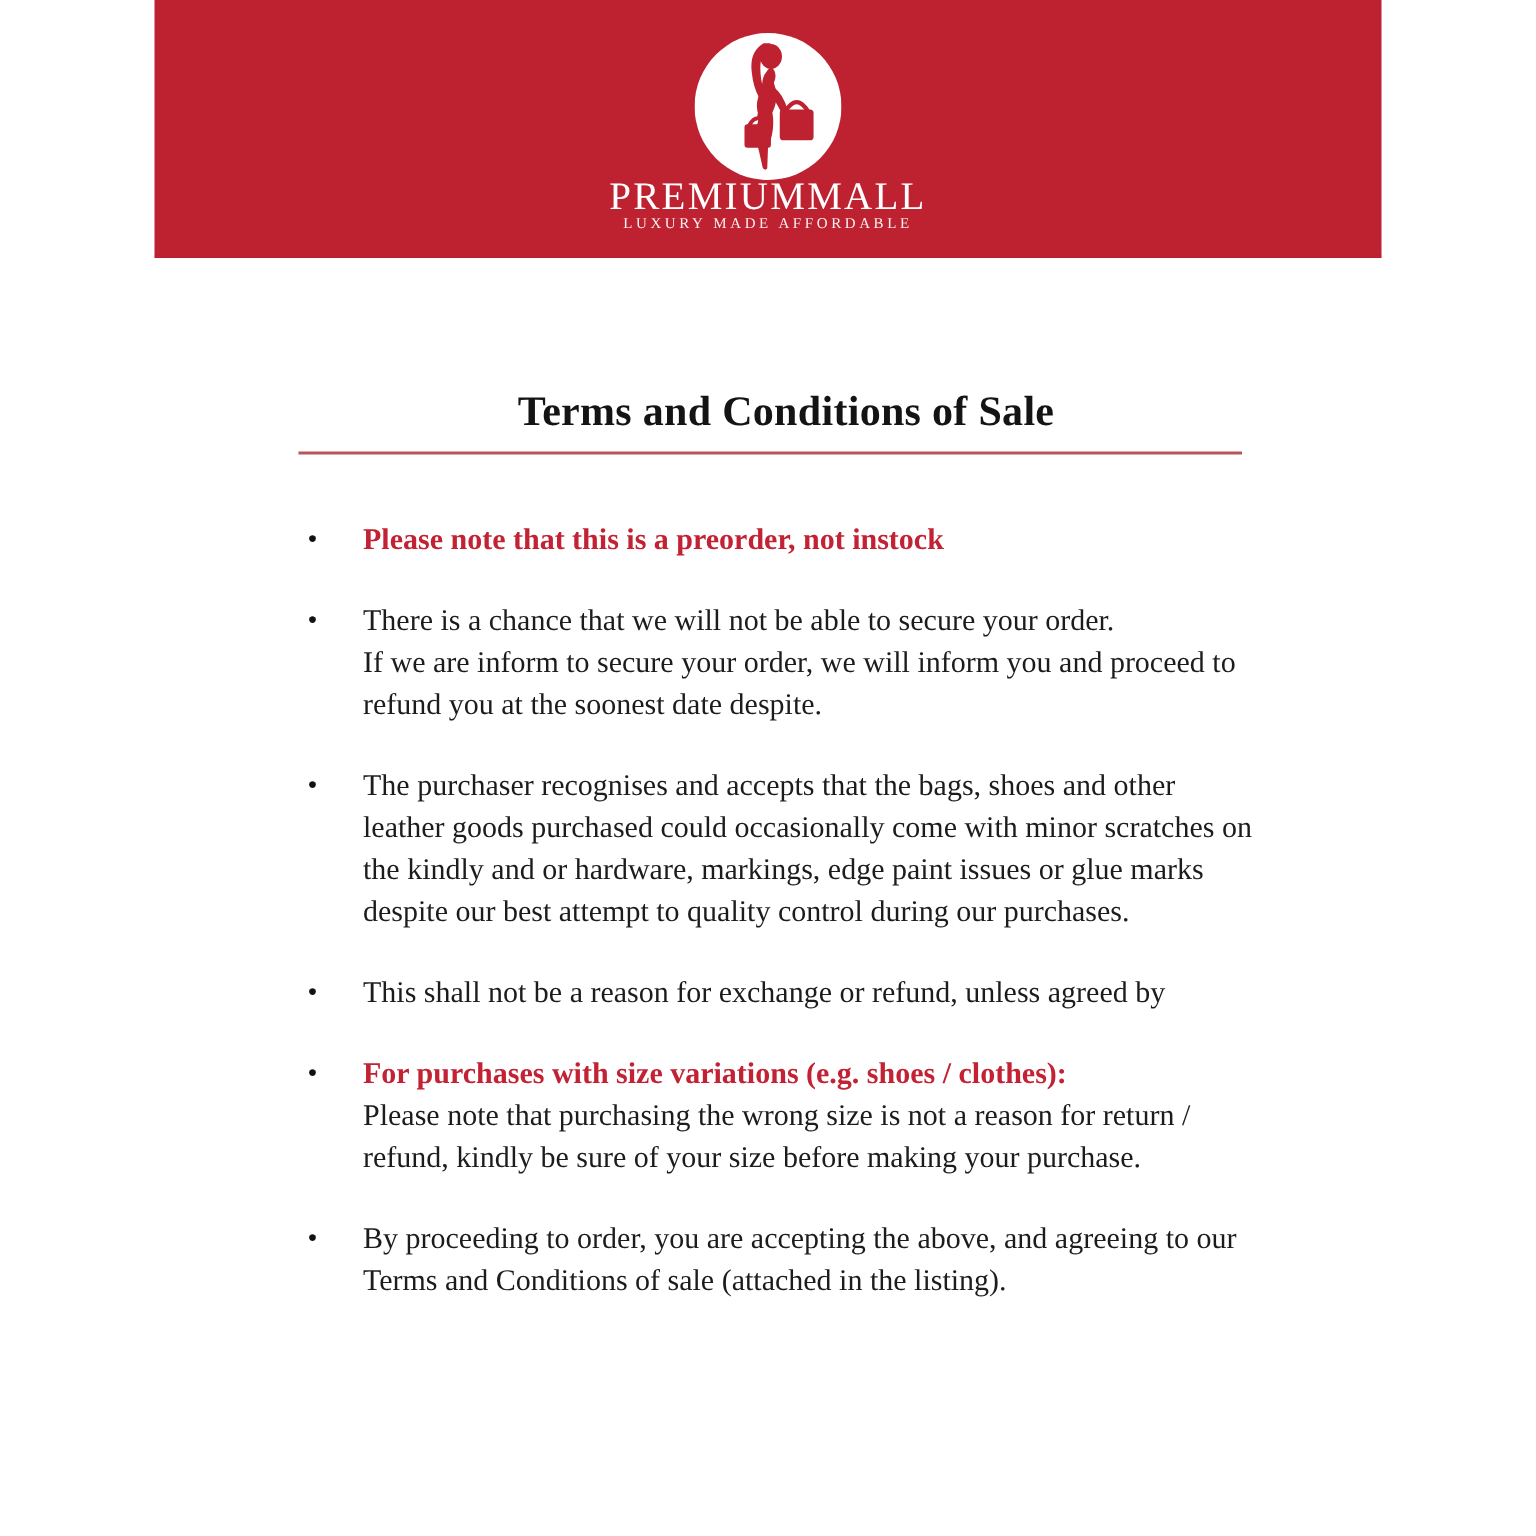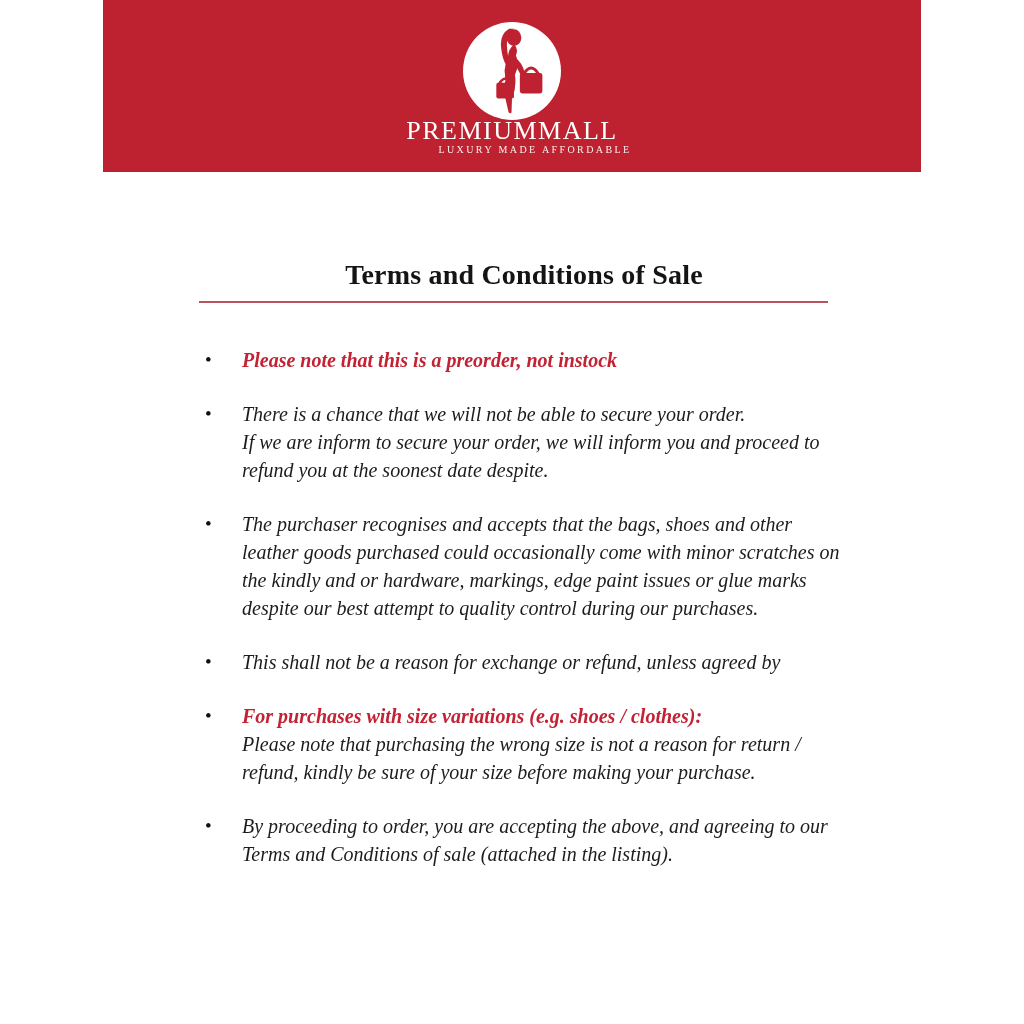--- a/index.html
+++ b/index.html
@@ -50,21 +50,20 @@
     left: 0;
     top: 144px;
     width: 100%;
     text-align: center;
     color: rgba(255, 255, 255, 0.93);
     font-size: 10px;
     letter-spacing: 2.4px;
     font-variant: small-caps;
     text-transform: uppercase;
     line-height: 11px;
-    margin-left: 23px;
   }
   
   .doc-title {
     position: absolute;
     left: 0;
     top: 247px;
     width: 100%;
     margin: 12px;
     text-align: center;
     font-size: 28px;
@@ -101,21 +100,20 @@
     color: #111111;
   }
   .term-content {
     flex: 1 1 auto;
   }
   .line {
     font-size: 20px;
     line-height: 28px;
     color: #1c1c1c;
     white-space: nowrap;
-    font-style: italic;
   }
   .line.red-bold {
     color: var(--accent, #c22233);
     font-weight: bold;
   }
 </style>
 </head>
 <body>
 
 <div class="page">

